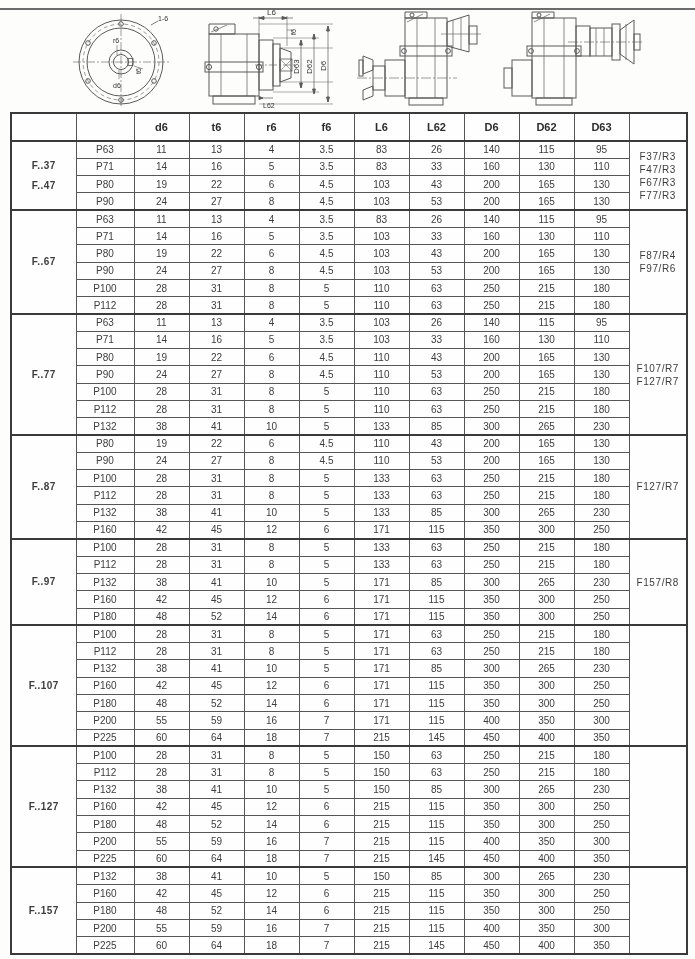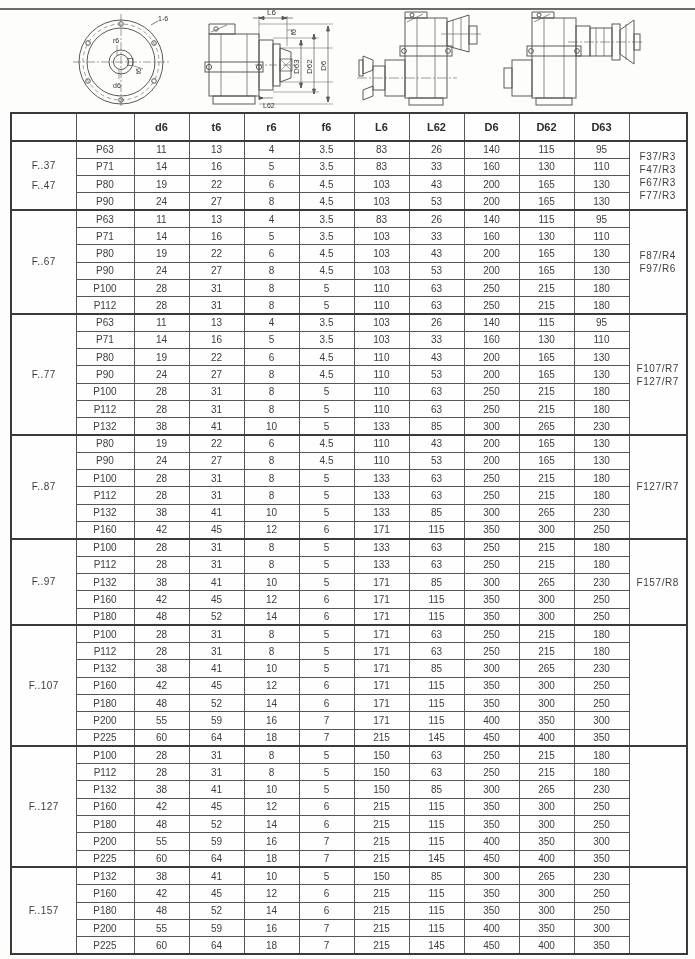--- a/index.html
+++ b/index.html
@@ -23,21 +23,21 @@
     border:1px solid #565656;
     text-align:center;vertical-align:middle;
     padding:0;overflow:hidden;white-space:nowrap;
     font-size:10px;color:#3d3d3d;
   }
   table.dim-table thead tr{height:28px;}
   table.dim-table thead th{font-size:11px;font-weight:bold;color:#2c2c2c;}
   table.dim-table tbody tr{height:17.3px;}
   tr.group-start td{border-top:2px solid #3a3a3a;}
   td.group-label{
-    font-size:15px;font-weight:normal;color:#232323;line-height:20px;
+    font-size:15px;font-weight:bold;color:#232323;line-height:20px;
     letter-spacing:0.5px;
     margin-left:12px;
   }
   td.size-cell{font-weight:normal;font-size:10.5px;color:#2c2c2c;}
   td.note-cell{font-size:7.5px;color:#383838;letter-spacing:0.6px;line-height:13px;}
   td.note-cell div{white-space:nowrap;}
 </style>
 </head>
 <body>
 

